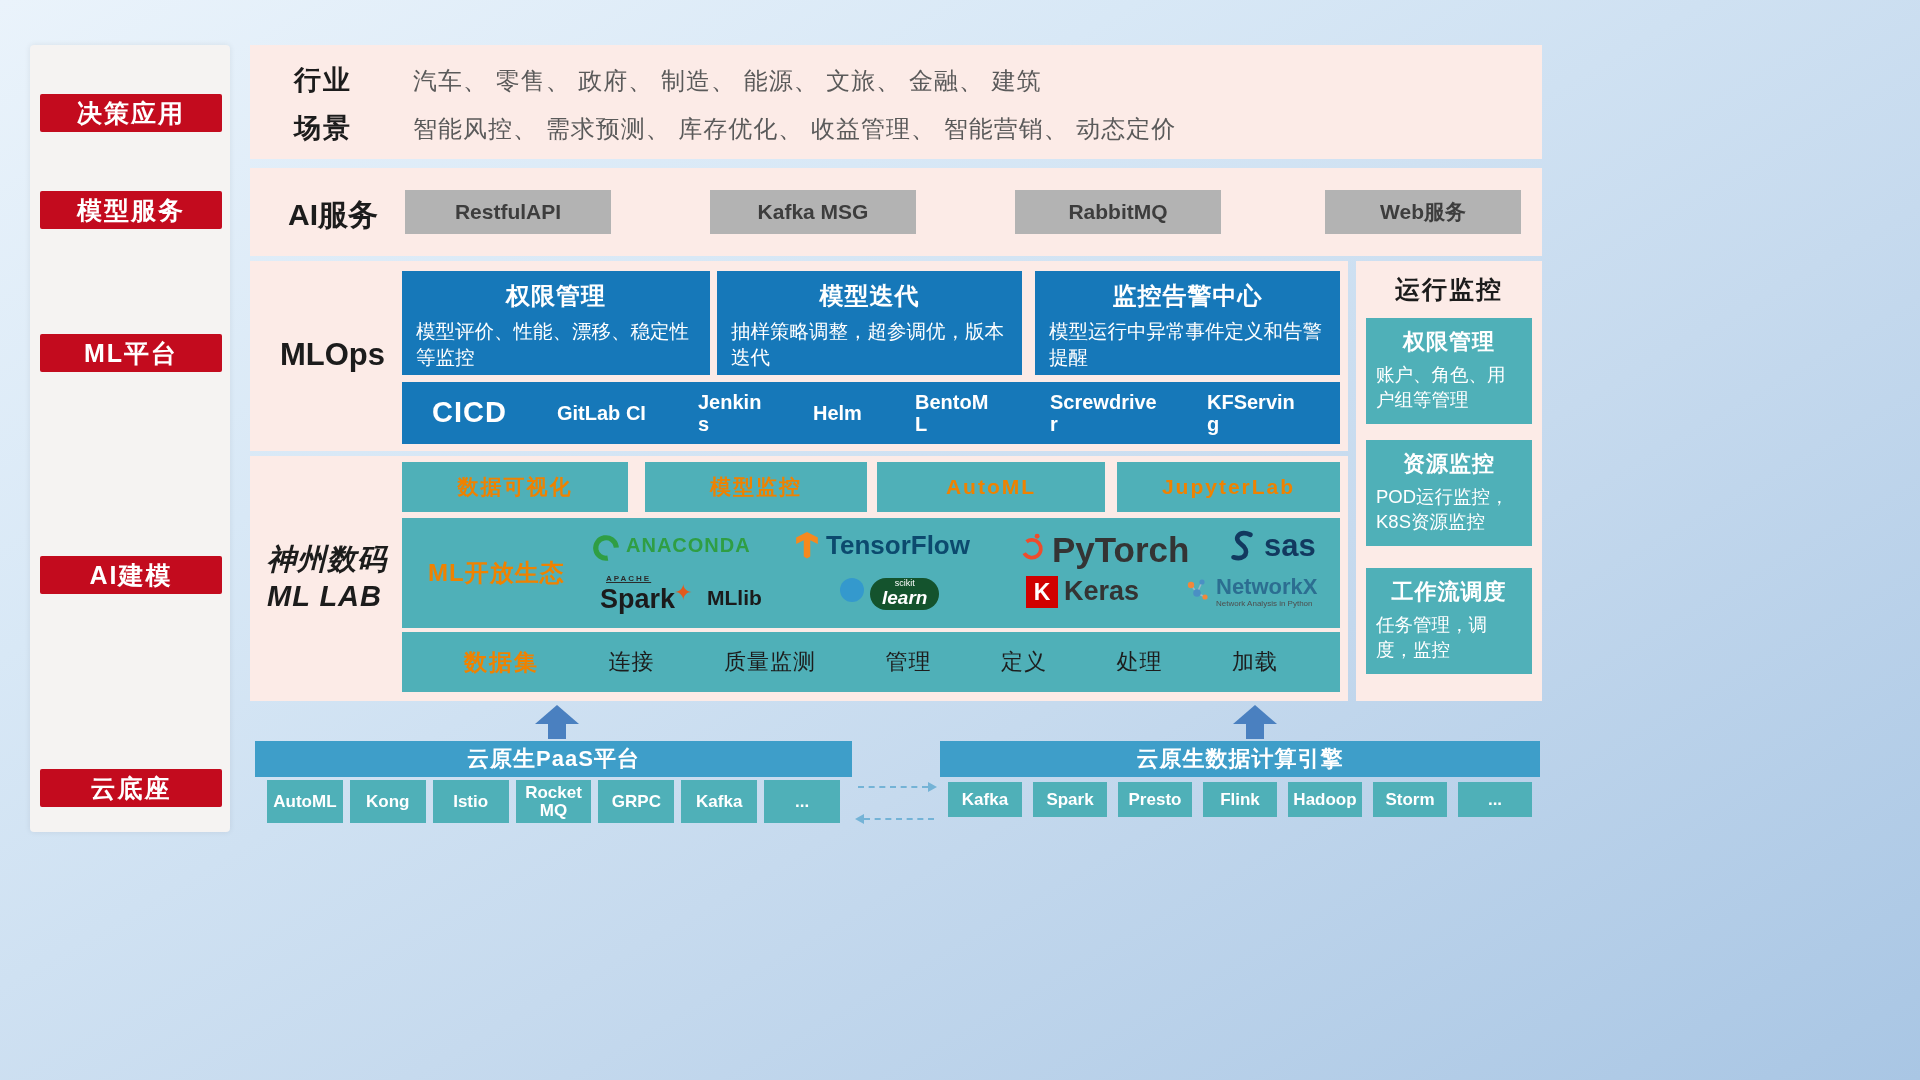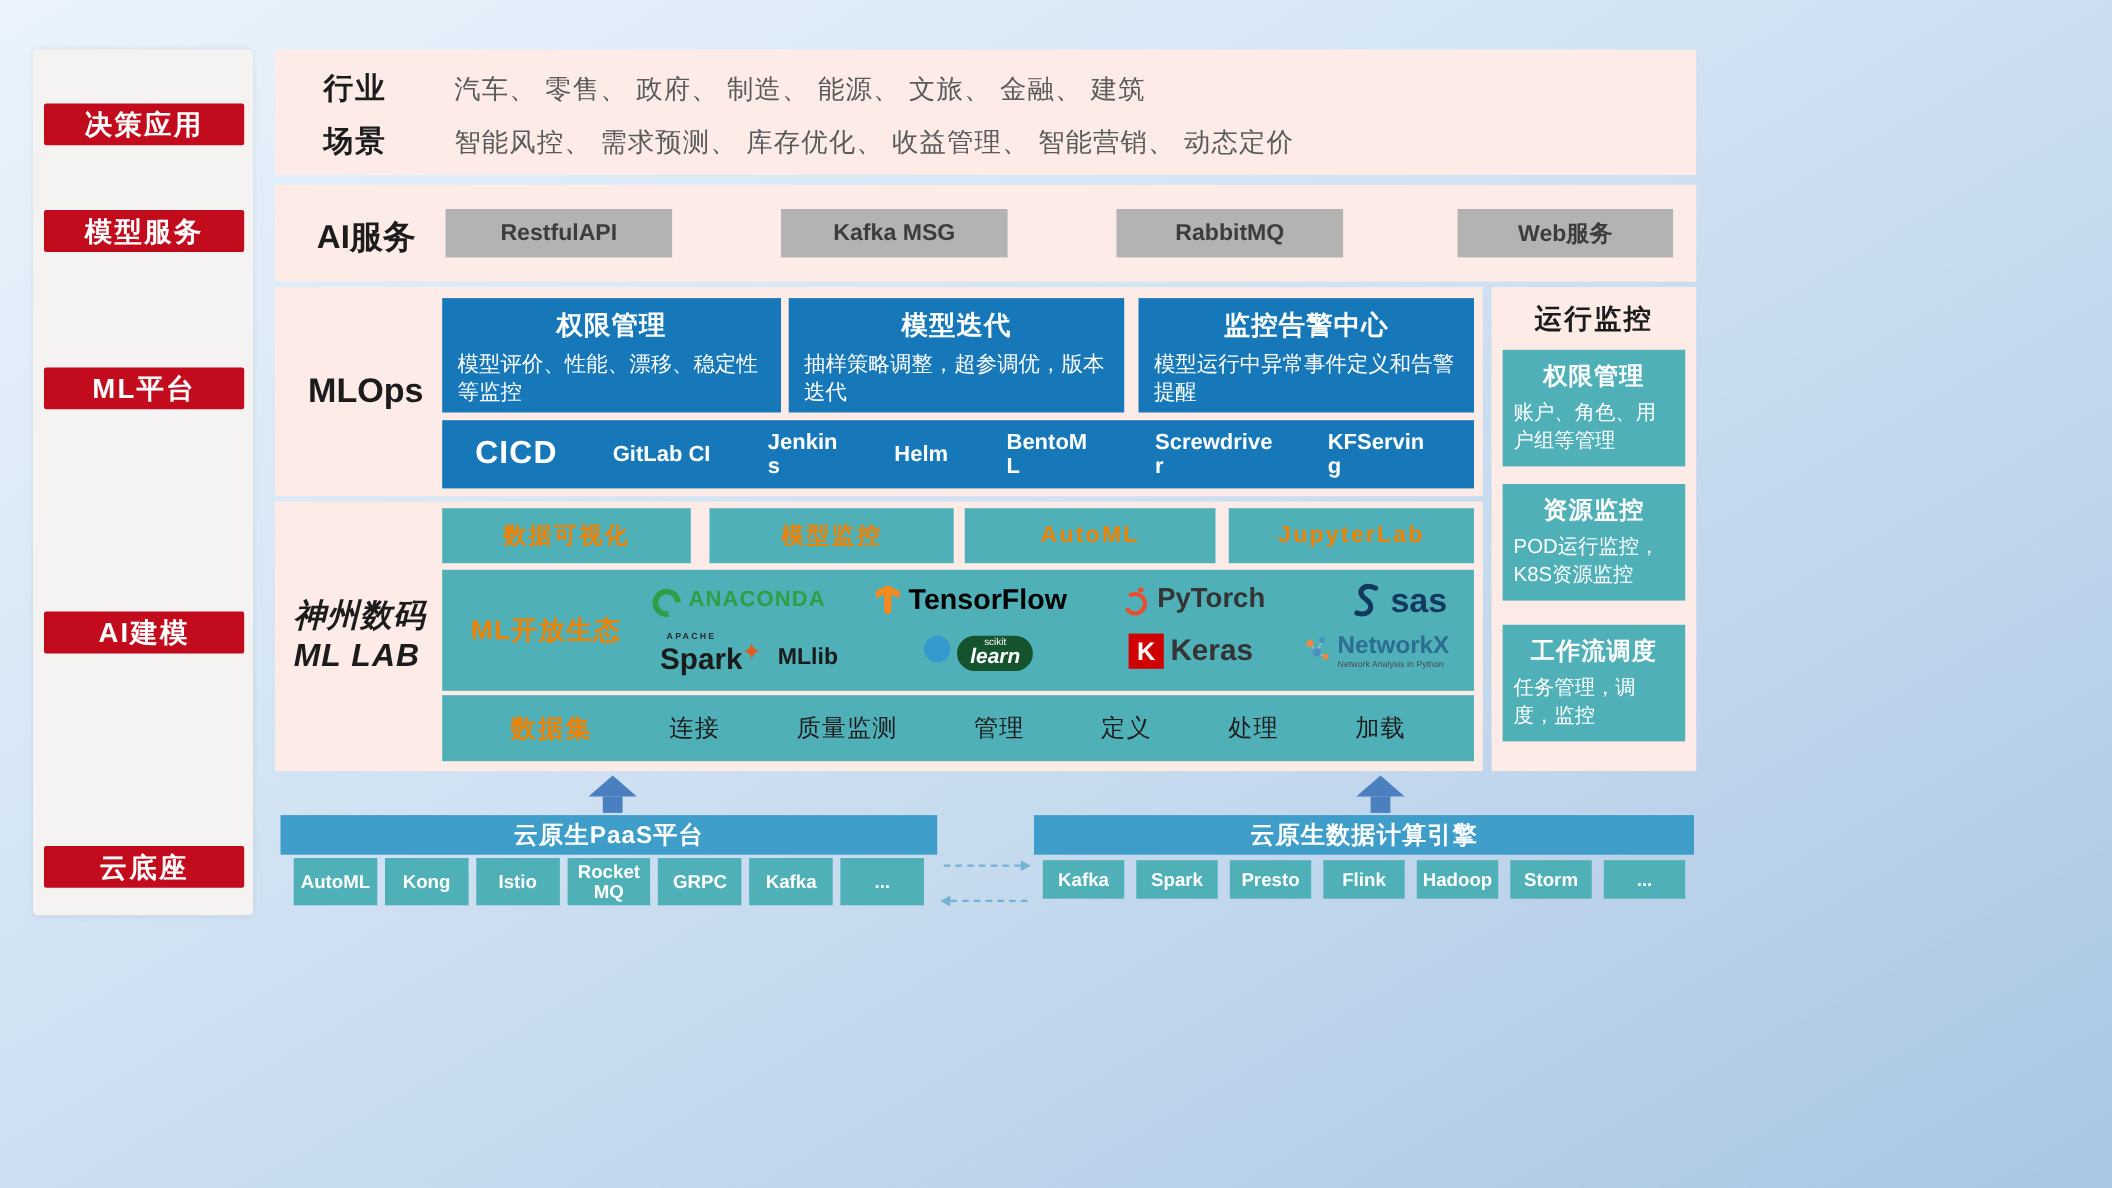--- a/index.html
+++ b/index.html
@@ -38,25 +38,25 @@
 
   
   .lab-label{position:absolute;font-size:29px;font-weight:bold;color:#1c1c1c;letter-spacing:1px;font-style:italic;}
   .tool-btn{position:absolute;top:6px;height:50px;background:var(--teal,#4fb0b8);
     color:var(--orange,#ef8200);font-weight:bold;font-size:21px;display:flex;align-items:center;justify-content:center;letter-spacing:2px;}
   .eco{position:absolute;left:152px;top:62px;width:938px;height:110px;background:var(--teal,#4fb0b8);}
   .eco-label{position:absolute;left:26px;top:50%;transform:translateY(-50%);
     color:var(--orange,#ef8200);font-weight:bold;font-size:24px;letter-spacing:1px;}
   .logo{position:absolute;display:flex;align-items:flex-start;gap:6px;}
   .an-text{font-size:20px;font-weight:bold;color:#2f9e44;letter-spacing:1px;}
-  .tf-text{font-size:26px;font-weight:bold;color:#000000;}
-  .pt-text{font-size:25px;font-weight:600;color:#343434;}
+  .tf-text{font-size:26px;font-weight:bold;color:#0c4a6e;}
+  .pt-text{font-size:35px;font-weight:600;color:#343434;}
   .sas-text{font-size:31px;font-weight:bold;color:#12395f;}
   .spark-wrap{position:relative;padding-top:8px;}
-  .apache{position:absolute;top:-2px;left:6px;font-size:8px;letter-spacing:2px;color:#2b2b2b;font-weight:bold;}
+  .apache{position:absolute;top:-2px;left:6px;font-size:8px;letter-spacing:2px;color:#2b2b2b;font-weight:bold;text-decoration:underline;}
   .spark-text{font-size:27px;font-weight:bold;color:#1b1b1b;}
   .spark-star{color:#e25a1c;font-size:22px;transform:translateY(-8px);display:inline-block;margin-left:-1px;}
   .mllib-text{position:absolute;font-size:21px;font-weight:700;color:#1b1b1b;}
   .sk-circle{width:24px;height:24px;border-radius:50%;background:#3499cd;display:inline-block;}
   .sk-blob{background:#14532d;border-radius:16px;padding:1px 12px 3px;color:#fff;text-align:center;line-height:1;}
   .sk-top{font-size:9px;display:block;}
   .sk-main{font-size:19px;font-weight:bold;font-style:italic;}
   .keras-k{width:32px;height:32px;background:#d00000;color:#fff;font-weight:bold;font-size:23px;
     display:flex;align-items:center;justify-content:center;}
   .keras-text{font-size:27px;font-weight:600;color:#343434;}

